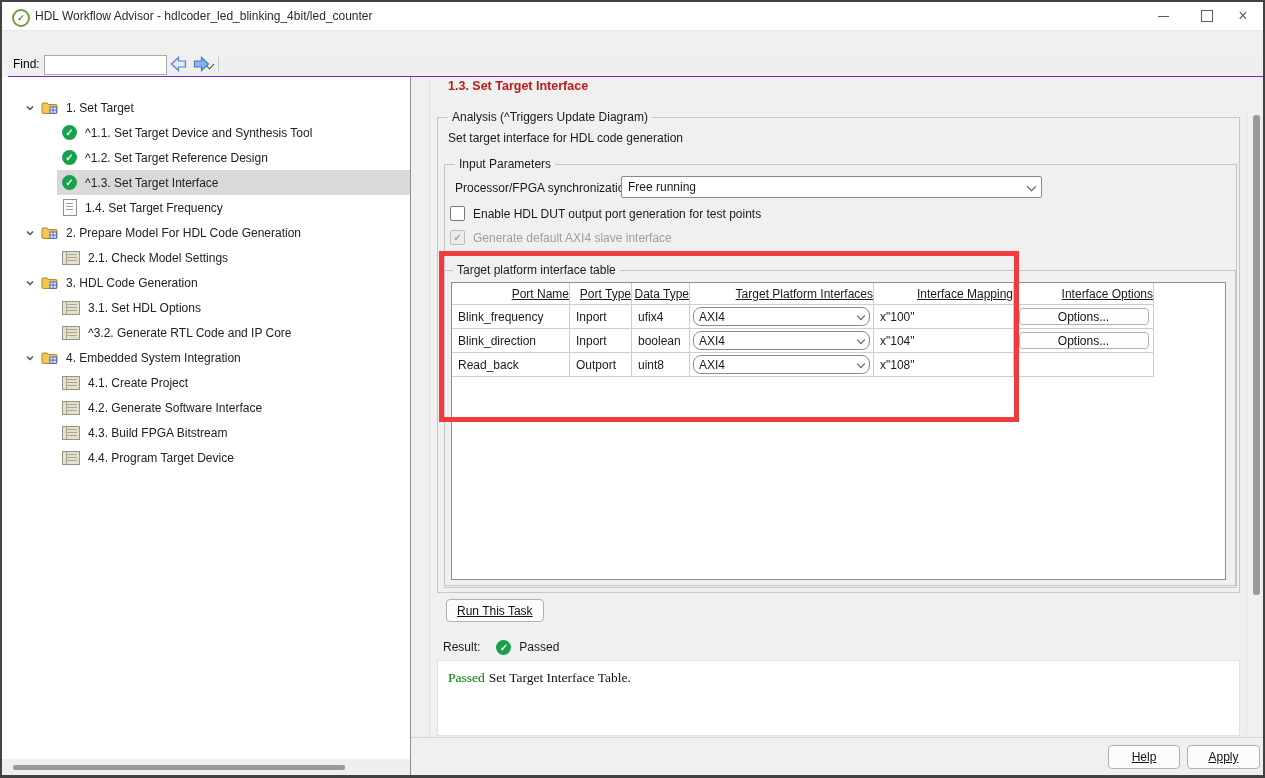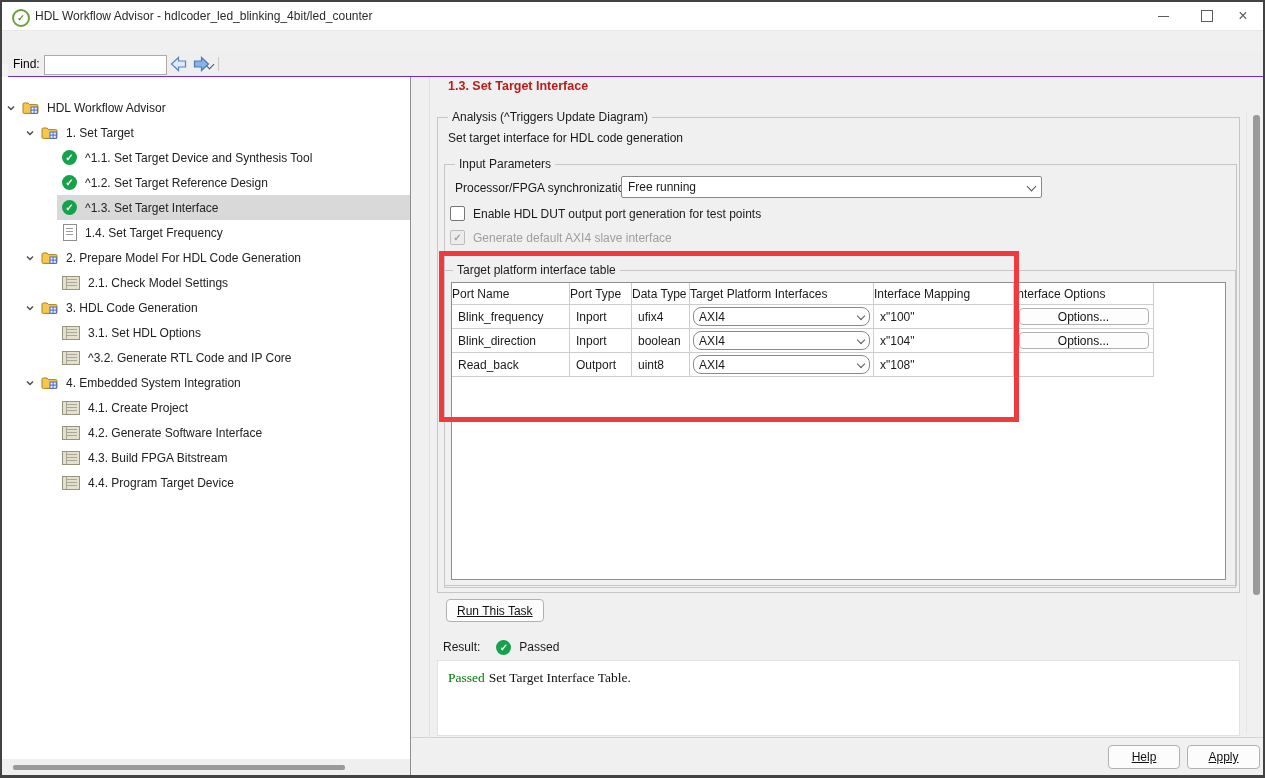--- a/index.html
+++ b/index.html
@@ -74,21 +74,21 @@
   .cbrow{position:absolute;display:flex;align-items:center;}
   .cb1{left:39px;top:129px;} .cb2{left:39px;top:153px;}
   .cbox{width:13px;height:13px;background:#fff;border:1px solid #767676;border-radius:2px;margin-right:8px;flex:none;display:flex;align-items:center;justify-content:center;font-size:10px;}
   .cb2 .cbox{background:#ececec;border-color:#bcbcbc;color:#9e9e9e;font-weight:700;}
   .cb2 .cblabel{color:#9e9e9e;}
   
   .grp-table{left:33px;top:185px;width:790px;height:316px;margin-top:8px;}
   .table-box{position:absolute;left:6px;top:11px;width:773px;height:296px;background:#fff;border:1px solid #8f8f8f;overflow:hidden;}
   table.ptable{border-collapse:collapse;margin:-1px 0 0 -1px;table-layout:fixed;}
   .ptable th,.ptable td{border:1px solid #cdcdcd;height:21px;font-weight:400;font-size:12px;padding:0;overflow:hidden;white-space:nowrap;}
-  .ptable th{text-align:left;}
+  .ptable th{text-align:right;text-decoration:underline;}
   .c0{width:118px;} .c1{width:62px;} .c2{width:58px;} .c3{width:184px;} .c4{width:140px;} .c5{width:140px;}
   .cell-text{padding-left:6px;display:block;}
   .tcombo{height:17px;margin:2px 3px;background:#fff;border:1px solid #8a8a8a;border-radius:8px;display:flex;align-items:center;padding:0 5px;font-size:12px;}
   .tcombo .chev{margin-left:auto;margin-top:-2px;width:5px;height:5px;}
   .opt-btn{display:block;margin:2px auto;width:130px;height:17px;background:#fdfdfd;border:1px solid #b1b1b1;border-radius:4px;font:12px "Liberation Sans",sans-serif;color:#111;line-height:15px;}
   .annotation{position:absolute;left:28px;top:174px;width:570px;height:161px;border:5px solid #ef3b3d;z-index:10;pointer-events:none;}
   
   .btn{background:#fcfcfc;border:1px solid #b1b1b1;border-radius:4px;font:12px "Liberation Sans",sans-serif;color:#111;text-decoration:underline;}
   .run-btn{position:absolute;left:35px;top:522px;height:23px;padding:0 10px;}
   .result-row{position:absolute;left:32px;top:561px;height:18px;display:flex;align-items:center;}
@@ -143,36 +143,20 @@
     <svg width="19" height="16" viewBox="0 0 19 16">
       <path d="M9.5 1.5 L16.5 8 L9.5 14.5 L9.5 11 L2.5 11 L2.5 5 L9.5 5 Z" fill="#86b4e8" stroke="#4a7ab5" stroke-width="1.2"></path>
     </svg>
   </span>
   <span class="find-sep"></span>
 </div>
 
 <div class="tree-panel">
   <div class="tree">
 
-    <div class="trow l0">
-      <span class="tchev">
-          <svg width="10" height="10" viewBox="0 0 10 10">
-            <polyline points="2,3.5 5,6.5 8,3.5" fill="none" stroke="#4d4d4d" stroke-width="1.5"></polyline>
-          </svg>
-        </span>
-      <span class="icon">
-          <svg width="17" height="14" viewBox="0 0 17 14">
-            <path d="M1 3.2 Q1 2 2.2 2 L6 2 L7.5 3.6 L14.8 3.6 Q16 3.6 16 4.8 L16 11.2 Q16 12.4 14.8 12.4 L2.2 12.4 Q1 12.4 1 11.2 Z" fill="#f7c64e" stroke="#a8861f"></path>
-            <rect x="9" y="6" width="6.3" height="6.3" fill="#eef2ff" stroke="#3b5fc0" stroke-width="0.9"></rect>
-            <line x1="9" y1="9.1" x2="15.3" y2="9.1" stroke="#3b5fc0" stroke-width="0.9"></line>
-            <line x1="12.1" y1="6" x2="12.1" y2="12.3" stroke="#3b5fc0" stroke-width="0.9"></line>
-          </svg>
-        </span>
-      <span class="tlabel">HDL Workflow Advisor</span>
-    </div>
 
     <div class="trow l1">
       <span class="tchev">
           <svg width="10" height="10" viewBox="0 0 10 10">
             <polyline points="2,3.5 5,6.5 8,3.5" fill="none" stroke="#4d4d4d" stroke-width="1.5"></polyline>
           </svg>
         </span>
       <span class="icon">
           <svg width="17" height="14" viewBox="0 0 17 14">
             <path d="M1 3.2 Q1 2 2.2 2 L6 2 L7.5 3.6 L14.8 3.6 Q16 3.6 16 4.8 L16 11.2 Q16 12.4 14.8 12.4 L2.2 12.4 Q1 12.4 1 11.2 Z" fill="#f7c64e" stroke="#a8861f"></path>

